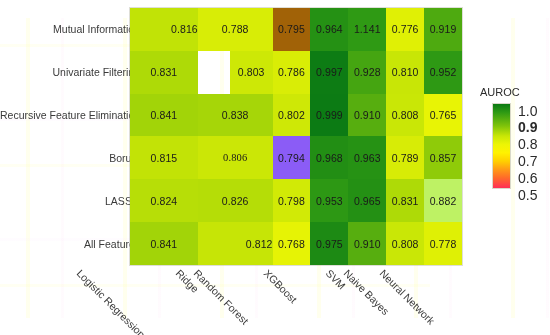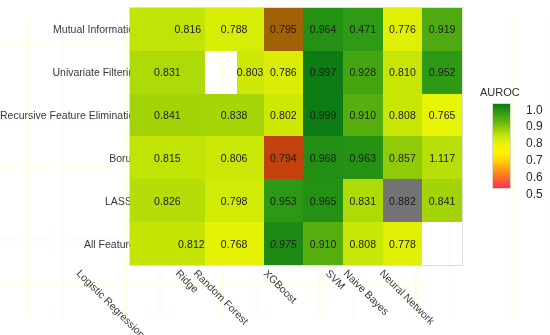--- a/index.html
+++ b/index.html
@@ -95,22 +95,22 @@
       #fff200 58%,
       #ffd000 68%,
       #ff9a16 78%,
       #ff6a2a 88%,
       #ff2f55 100%);
   }
   #legend-ticks{
     position:absolute;left:36px;top:12px;width:34px;height:94px;
   }
   .legend-tick{
-    position:absolute;left:12px;
-    font-size:12px;color:#2b2b2b;
+    position:absolute;left:4px;
+    font-size:14px;color:#2b2b2b;
   }
 </style>
 </head>
 <body>
 
 <div id="root">
 
   <div class="noise n1"></div>
   <div class="noise n2"></div>
 
@@ -130,21 +130,21 @@
       <div class="cell" style="background: rgb(216, 237, 6);">
         <span>0.788</span>
       </div>
       <div class="cell" style="background: #a16207;">
         <span>0.795</span>
       </div>
       <div class="cell" style="background: rgb(37, 145, 20);">
         <span>0.964</span>
       </div>
       <div class="cell" style="background: rgb(47, 154, 20);">
-        <span>0.471</span>
+        <span>1.141</span>
       </div>
       <div class="cell" style="background: rgb(224, 240, 5);">
         <span>0.776</span>
       </div>
       <div class="cell" style="background: rgb(78, 170, 16);">
         <span>0.919</span>
       </div>
       <div class="cell" style="background: rgb(174, 218, 7);">
         <span>0.831</span>
       </div>
@@ -183,66 +183,69 @@
       </div>
       <div class="cell" style="background: rgb(201, 231, 6);">
         <span>0.808</span>
       </div>
       <div class="cell" style="background: rgb(232, 244, 5);">
         <span>0.765</span>
       </div>
       <div class="cell" style="background: rgb(194, 227, 6);">
         <span>0.815</span>
       </div>
-      <div class="cell" style="background: rgb(203, 231, 6);">
+      <div class="cell" style="background: rgb(203, 231, 6); font-family: Liberation Serif, serif;">
         <span>0.806</span>
       </div>
-      <div class="cell" style="background: #c2410c;">
+      <div class="cell" style="background: #8b5cf6;">
         <span>0.794</span>
       </div>
       <div class="cell" style="background: rgb(34, 142, 20);">
         <span>0.968</span>
       </div>
       <div class="cell" style="background: rgb(38, 146, 20);">
         <span>0.963</span>
       </div>
+      <div class="cell" style="background: rgb(215, 236, 6);">
+        <span>0.789</span>
+      </div>
       <div class="cell" style="background: rgb(143, 203, 9);">
         <span>0.857</span>
       </div>
       <div class="cell" style="background: rgb(183, 222, 7);">
-        <span>1.117</span>
+        <span>0.824</span>
       </div>
       <div class="cell" style="background: rgb(181, 221, 7);">
         <span>0.826</span>
       </div>
       <div class="cell" style="background: rgb(209, 234, 6);">
         <span>0.798</span>
       </div>
       <div class="cell" style="background: rgb(45, 152, 20);">
         <span>0.953</span>
       </div>
       <div class="cell" style="background: rgb(36, 144, 20);">
         <span>0.965</span>
       </div>
       <div class="cell" style="background: rgb(174, 218, 7);">
         <span>0.831</span>
       </div>
-      <div class="cell" style="background: #737373; align-items: center;">
+      <div class="cell" style="background: #bef264; align-items: center;">
         <span>0.882</span>
       </div>
       <div class="cell" style="background: rgb(162, 212, 8);">
         <span>0.841</span>
       </div>
       <div class="cell" style="background: rgb(198, 229, 6); padding-left: 48px;">
         <span>0.812</span>
       </div>
       <div class="cell" style="background: rgb(230, 243, 5);">
         <span>0.768</span>
       </div>
-      <div class="cell" style="background: rgb(29, 138, 20); font-style: italic;">
+      <div class="cell" style="background: rgb(29, 138, 20);">
         <span>0.975</span>
       </div>
       <div class="cell" style="background: rgb(87, 174, 15);">
         <span>0.910</span>
       </div>
       <div class="cell" style="background: rgb(201, 231, 6);">
         <span>0.808</span>
       </div>
       <div class="cell" style="background: rgb(223, 240, 5);">
         <span>0.778</span>
@@ -257,21 +260,21 @@
       <div class="collabel" style="left: 202.197px;">SVM</div>
       <div class="collabel" style="left: 219.673px;">Naive Bayes</div>
       <div class="collabel" style="left: 255.87px;">Neural Network</div>
     </div>
 
   <div id="legend">
     <div id="legend-title">AUROC</div>
     <div id="legend-bar"></div>
     <div id="legend-ticks">
         <div class="legend-tick" style="top: 4.5px;">1.0</div>
-        <div class="legend-tick" style="top: 21.3px;">0.9</div>
+        <div class="legend-tick" style="top: 21.3px; font-weight: bold;">0.9</div>
         <div class="legend-tick" style="top: 38.1px;">0.8</div>
         <div class="legend-tick" style="top: 54.9px;">0.7</div>
         <div class="legend-tick" style="top: 71.7px;">0.6</div>
         <div class="legend-tick" style="top: 88.5px;">0.5</div>
       </div>
   </div>
 
 </div>
 
 </body></html>

